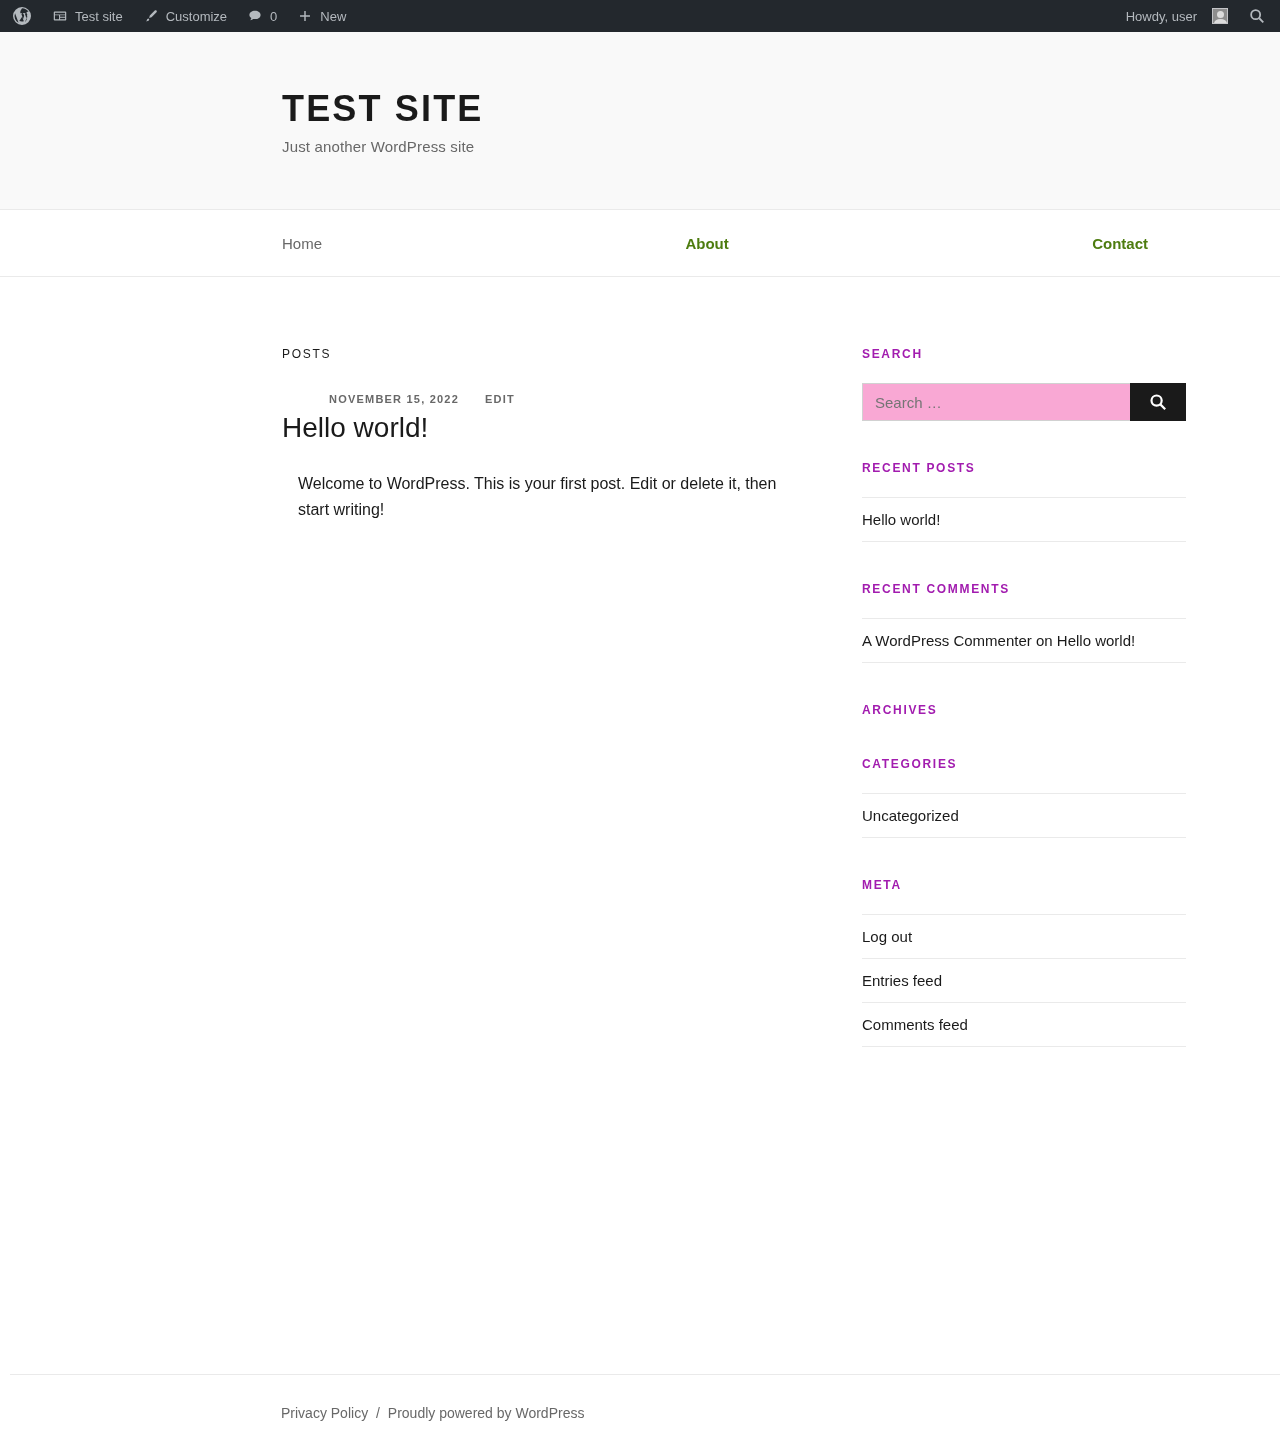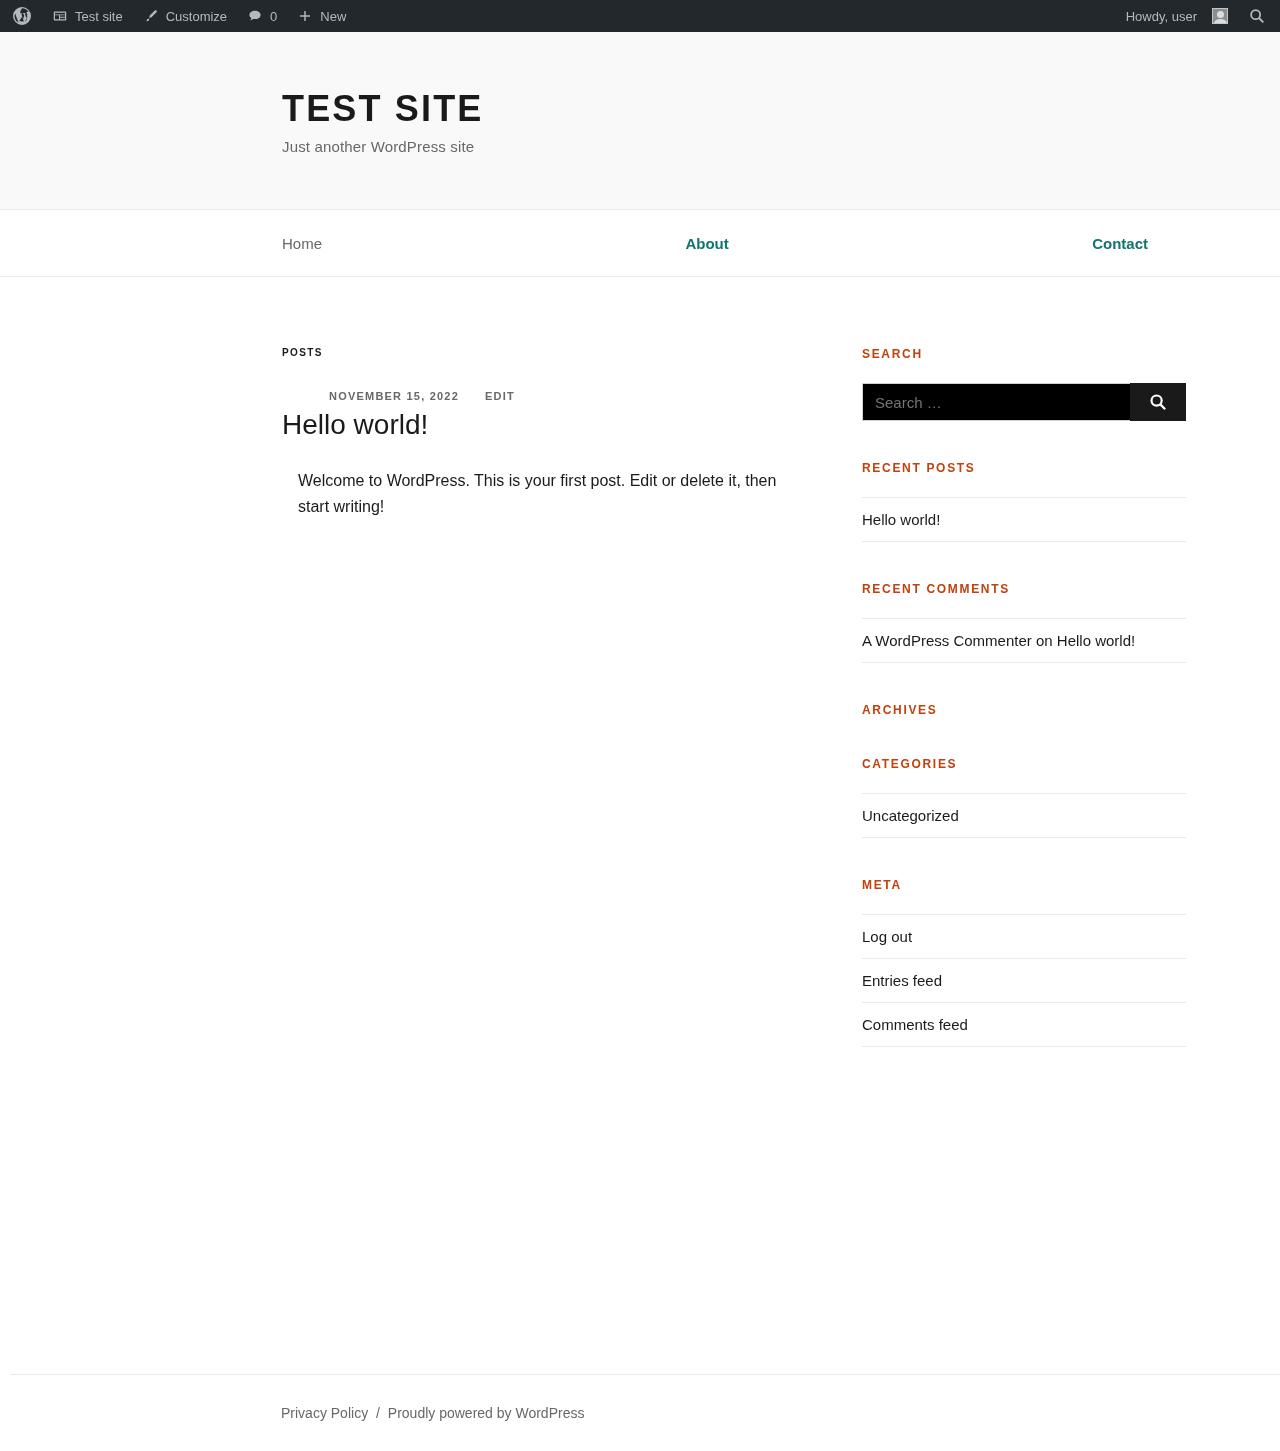--- a/index.html
+++ b/index.html
@@ -113,21 +113,21 @@
     display: flex;
     align-items: center;
     height: 67px;
     margin-left: 188px;
     justify-content: space-between;
   }
   .nav-list li { margin-right: 38px; }
   .nav-list a {
     text-decoration: none;
     font-size: 15px;
-    color: #0f766e;
+    color: #4d7c0f;
     font-weight: bold;
   }
   .nav-list li.is-current a {
     color: #686868;
     font-weight: normal;
   }
 
   
   .site-content {
     padding-top: 70px;
@@ -139,22 +139,22 @@
     width: 1092px;
     margin: 0 auto;
     display: flex;
     align-items: flex-start;
   }
   .primary {
     width: 580px;
     margin-left: 188px;
   }
   .page-heading {
-    font-size: 10px;
-    font-weight: bold;
+    font-size: 12px;
+    font-weight: normal;
     letter-spacing: 0.14em;
     text-transform: uppercase;
     margin: 0 0 32px 0;
     color: #1a1a1a;
   }
   .post-meta {
     font-size: 11px;
     letter-spacing: 0.11em;
     text-transform: uppercase;
     font-weight: bold;
@@ -194,37 +194,37 @@
     position: relative;
     left: 0;
   }
   .widget { margin-bottom: 40px; }
   .widget-title {
     font-size: 12px;
     font-weight: bold;
     letter-spacing: 0.14em;
     text-transform: uppercase;
     margin: 0 0 22px 0;
-    color: #c2410c;
+    color: #a21caf;
   }
   .search-form {
     display: flex;
     width: 324px;
     height: 38px;
   }
   .search-field {
     flex: 1;
     border: 1px solid #d1d1d1;
     border-right: none;
     padding: 0 12px;
     font-size: 15px;
     color: #686868;
     font-family: "Liberation Sans", sans-serif;
     outline: none;
-    background: #000000;
+    background: #f9a8d4;
   }
   .search-submit {
     width: 56px;
     background: #1a1a1a;
     border: 1px solid #1a1a1a;
     display: flex;
     align-items: center;
     justify-content: center;
     cursor: pointer;
     padding: 0;

